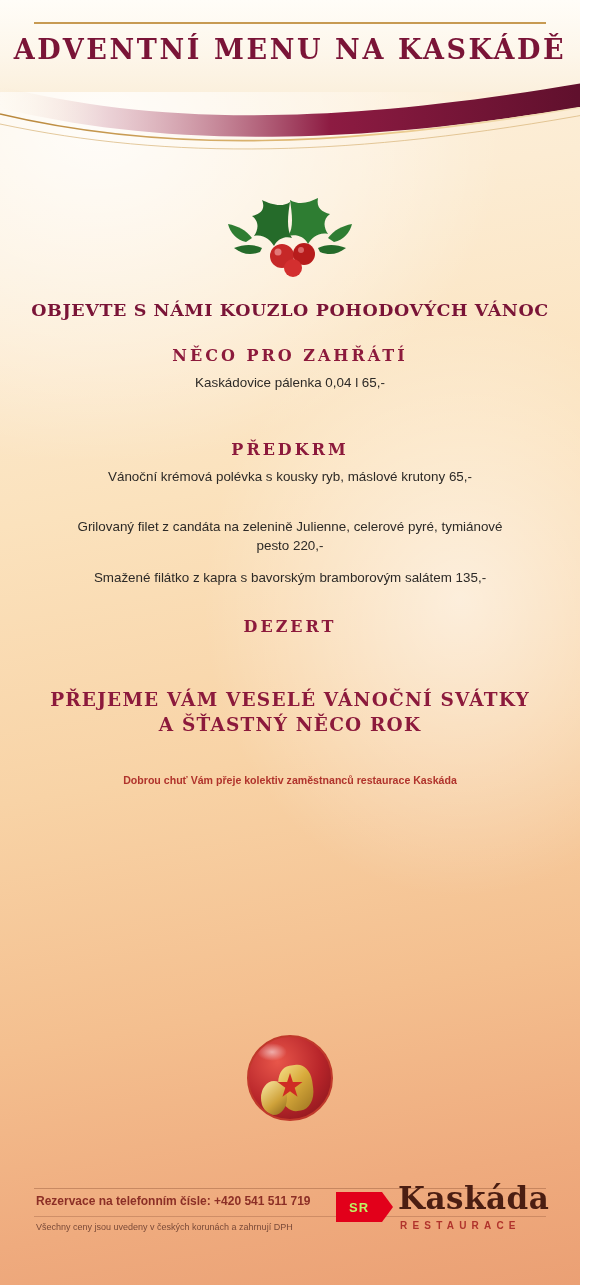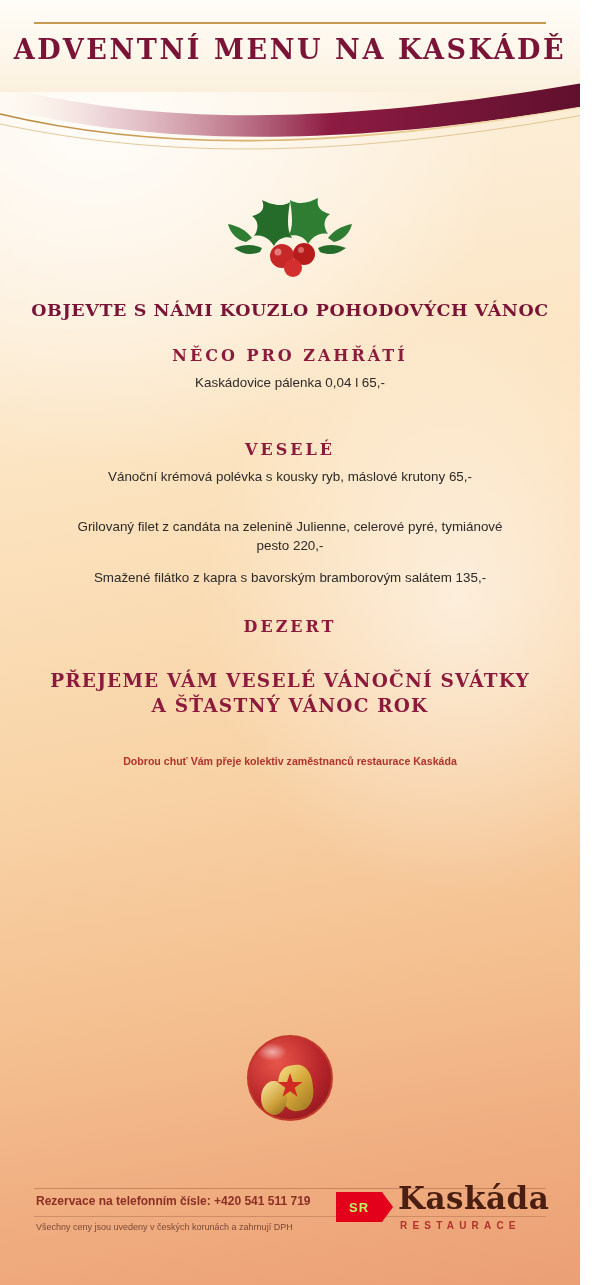--- a/index.html
+++ b/index.html
@@ -120,21 +120,21 @@
   .sec-gap { height: 18px; }
 
   .closing {
     text-align: center;
     font-family: "DejaVu Serif", "Liberation Serif", serif;
     font-weight: bold;
     font-size: 18.5px;
     letter-spacing: 1.2px;
     color: #8c1a3c;
     line-height: 1.35;
-    margin-top: 33px;
+    margin-top: 52px;
   }
   .wish-note {
     text-align: center;
     font-family: "Liberation Sans", sans-serif;
     font-weight: bold;
     font-size: 10.6px;
     color: #b0332c;
     margin-top: 36px;
   }
 
@@ -322,38 +322,38 @@
 
     <div class="section">
       <div class="section-title">NĚCO PRO ZAHŘÁTÍ</div>
       <div class="item">Kaskádovice pálenka 0,04 l   65,-</div>
     </div>
     <div class="sec-gap"></div>
 
     <div class="sec-gap"></div>
 
     <div class="section">
-      <div class="section-title">VESELÉ</div>
+      <div class="section-title">PŘEDKRM</div>
       <div class="item">Vánoční krémová polévka s kousky ryb, máslové krutony   65,-</div>
     </div>
     <div class="sec-gap"></div>
 
     <div class="section">
       <div class="item">Grilovaný filet z candáta na zelenině Julienne, celerové pyré, tymiánové pesto   220,-</div>
       <div class="item">Smažené filátko z kapra s bavorským bramborovým salátem   135,-</div>
     </div>
     <div class="sec-gap"></div>
 
     <div class="section">
       <div class="section-title">DEZERT</div>
     </div>
 
     <div class="closing">
       <div>PŘEJEME VÁM VESELÉ VÁNOČNÍ SVÁTKY</div>
-      <div>A ŠŤASTNÝ VÁNOC ROK</div>
+      <div>A ŠŤASTNÝ NĚCO ROK</div>
     </div>
 
     <div class="wish-note">Dobrou chuť Vám přeje kolektiv zaměstnanců restaurace Kaskáda</div>
   </div>
 
   <div class="ornament">
     <div class="orn-gold1"></div>
     <div class="orn-gold2"></div>
     <div class="orn-star"></div>
     <div class="orn-shine"></div>

